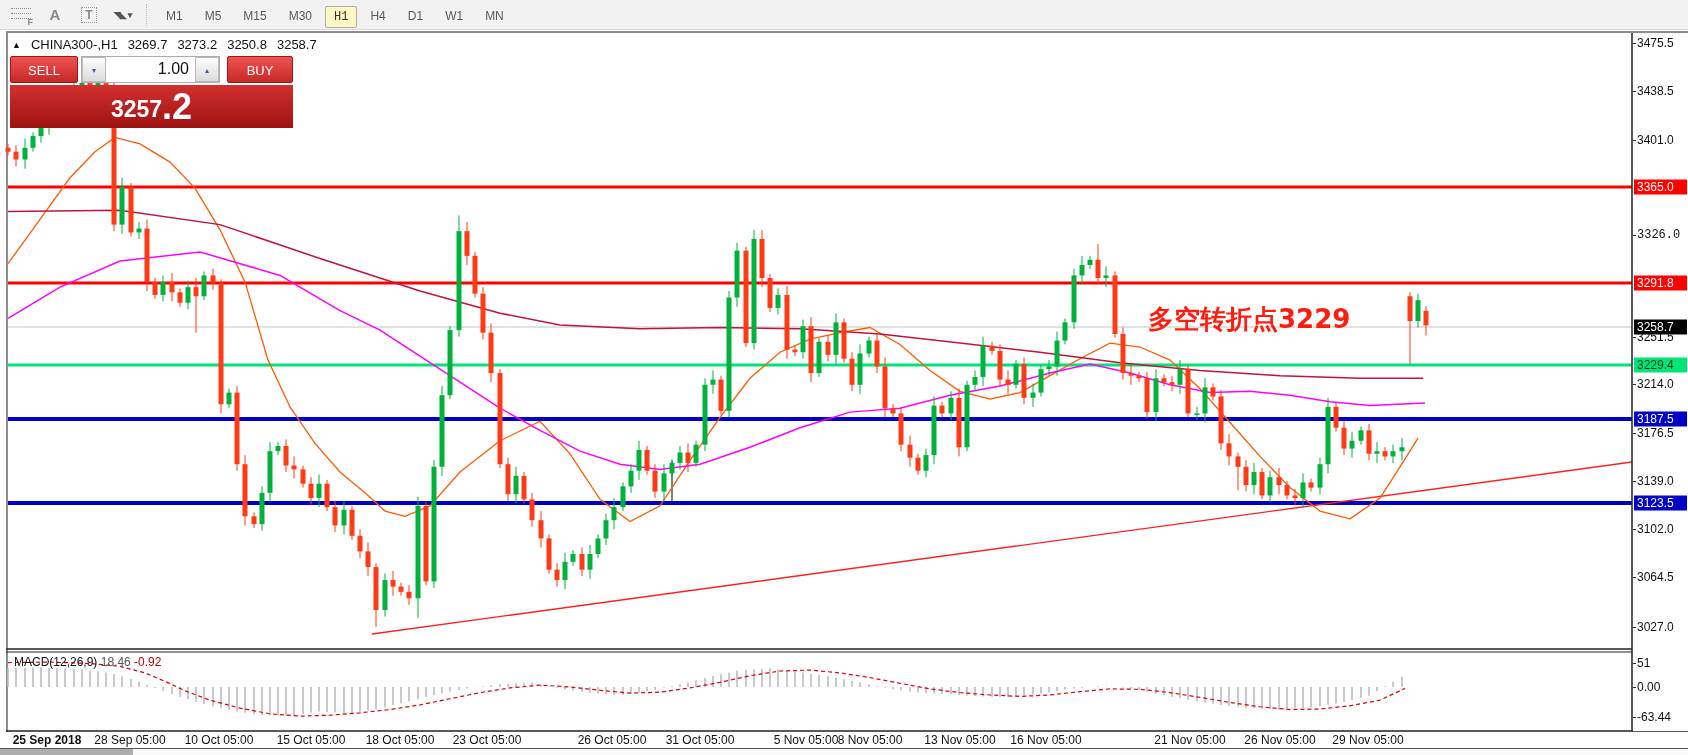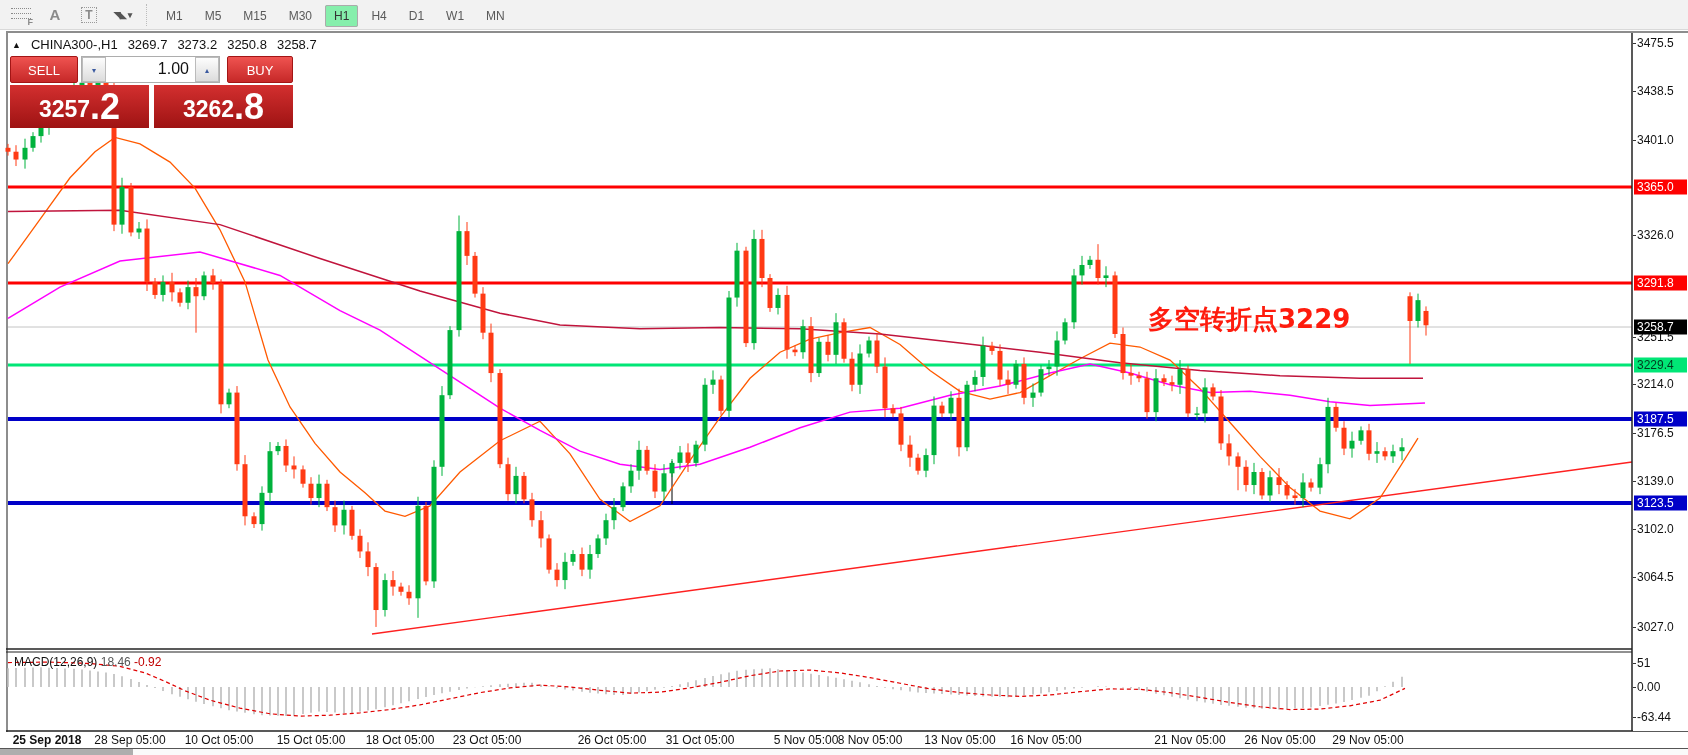--- a/index.html
+++ b/index.html
@@ -15,21 +15,21 @@
   .fib-box { position:relative; width:20px; height:16px; }
   .fib-line { position:absolute; left:0; width:20px; border-top:1px dotted #8a8a8a; }
   .fib-f { position:absolute; right:-2px; bottom:-4px; font-size:9px; color:#8a8a8a; font-weight:bold;}
   .tb-a { font-size:15px; color:#8a8a8a; }
   .tb-t { font-size:12px; color:#8a8a8a; border:1px dotted #9a9a9a; padding:0 3px; }
   .tb-arrows { font-size:9px; letter-spacing:-1px; color:#555; }
   .tb-caret { font-size:9px; color:#555; margin-left:2px; }
   .tb-sep { width:1px; height:22px; margin:0 8px 0 10px; border-left:1px dotted #bcbcbc; }
   .tf-btn { padding:3px 8px; margin:0 2px; font-size:12px; color:#5a5a5a; border:1px solid transparent;
     border-radius:2px; cursor:default; }
-  .tf-btn.active { background:#86efac; border:1px solid #ababab; color:#333; }
+  .tf-btn.active { background:#fef9c3; border:1px solid #ababab; color:#333;font-family:Liberation Mono, monospace; }
 
   
   #chartwin { position:absolute; left:6px; top:31px; width:1682px; height:724px;
     border-left:2px solid #8d8d8d; border-top:2px solid #8d8d8d; background:#fff; }
 
   #chart-svg { position:absolute; left:0; top:0; z-index:1; }
 
   
   #chart-header { position:absolute; left:12px; top:37px; z-index:6; font-size:13px; color:#111;
     display:flex; gap:10px; align-items:center; white-space:nowrap; }
@@ -656,40 +656,36 @@
         <div class="tp-val">1.00</div>
         <div class="tp-spin-btn">▴</div>
       </div>
       <div class="tp-btn buy">BUY</div>
     </div>
     <div class="tp-prices">
       <div class="tp-price">
         <span class="main">3257</span>
         <span class="big">.2</span>
       </div>
-      <div class="tp-price">
-        <span class="main">3262</span>
-        <span class="big">.8</span>
-      </div>
     </div>
   </div>
 
   <div id="annotation">多空转折点3229</div>
 
   <div id="macd-label">
     <span>MACD(12,26,9)</span>
     <span class="v1">18.46</span>
     <span class="v2">-0.92</span>
   </div>
 
   <div id="price-axis">
       <div class="ptick" style="top: 10px;">3475.5</div>
       <div class="ptick" style="top: 58px;">3438.5</div>
       <div class="ptick" style="top: 107px;">3401.0</div>
-      <div class="ptick" style="top: 202px;">3326.0</div>
+      <div class="ptick" style="top: 202px; font-family: Liberation Mono, monospace;">3326.0</div>
       <div class="ptick" style="top: 304px;">3251.5</div>
       <div class="ptick" style="top: 351px;">3214.0</div>
       <div class="ptick" style="top: 400px;">3176.5</div>
       <div class="ptick" style="top: 448px;">3139.0</div>
       <div class="ptick" style="top: 496px;">3102.0</div>
       <div class="ptick" style="top: 544px;">3064.5</div>
       <div class="ptick" style="top: 594px;">3027.0</div>
       <div class="plabel" style="top: 154px; background: rgb(254, 0, 0); color: rgb(255, 255, 255);">3365.0</div>
       <div class="plabel" style="top: 250px; background: rgb(254, 0, 0); color: rgb(255, 255, 255);">3291.8</div>
       <div class="plabel" style="top: 294px; background: rgb(0, 0, 0); color: rgb(255, 255, 255);">3258.7</div>

